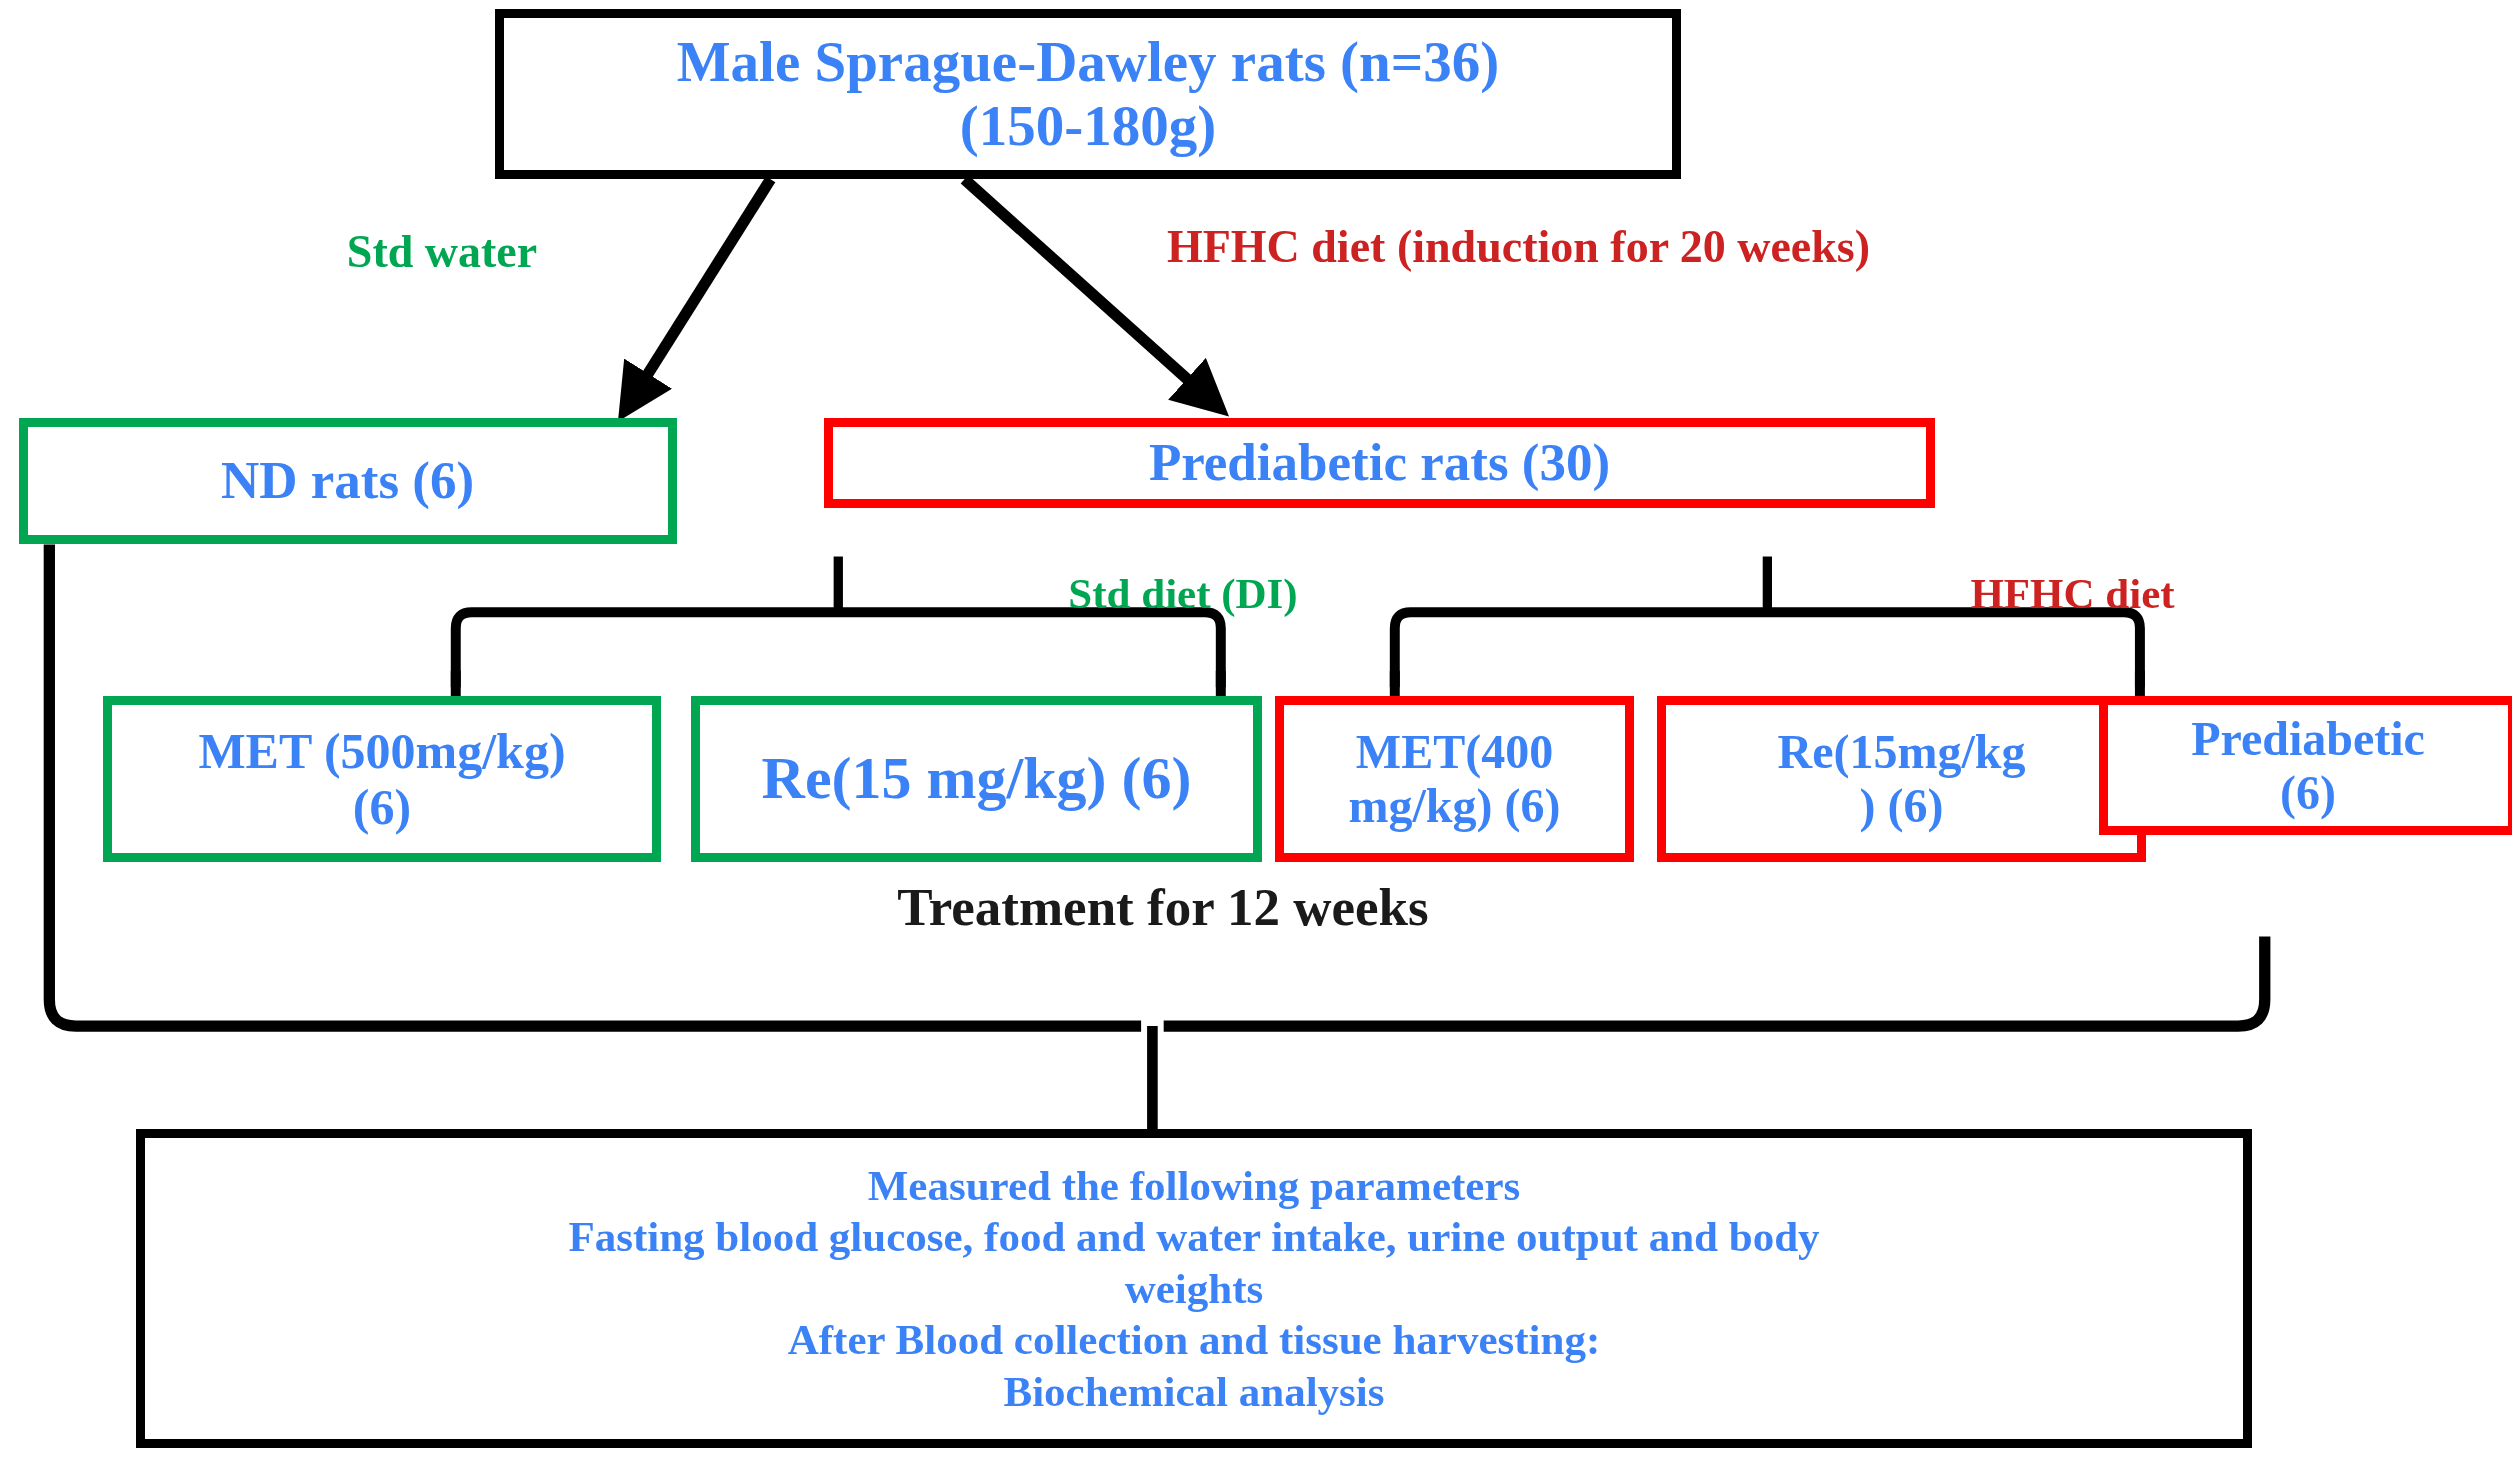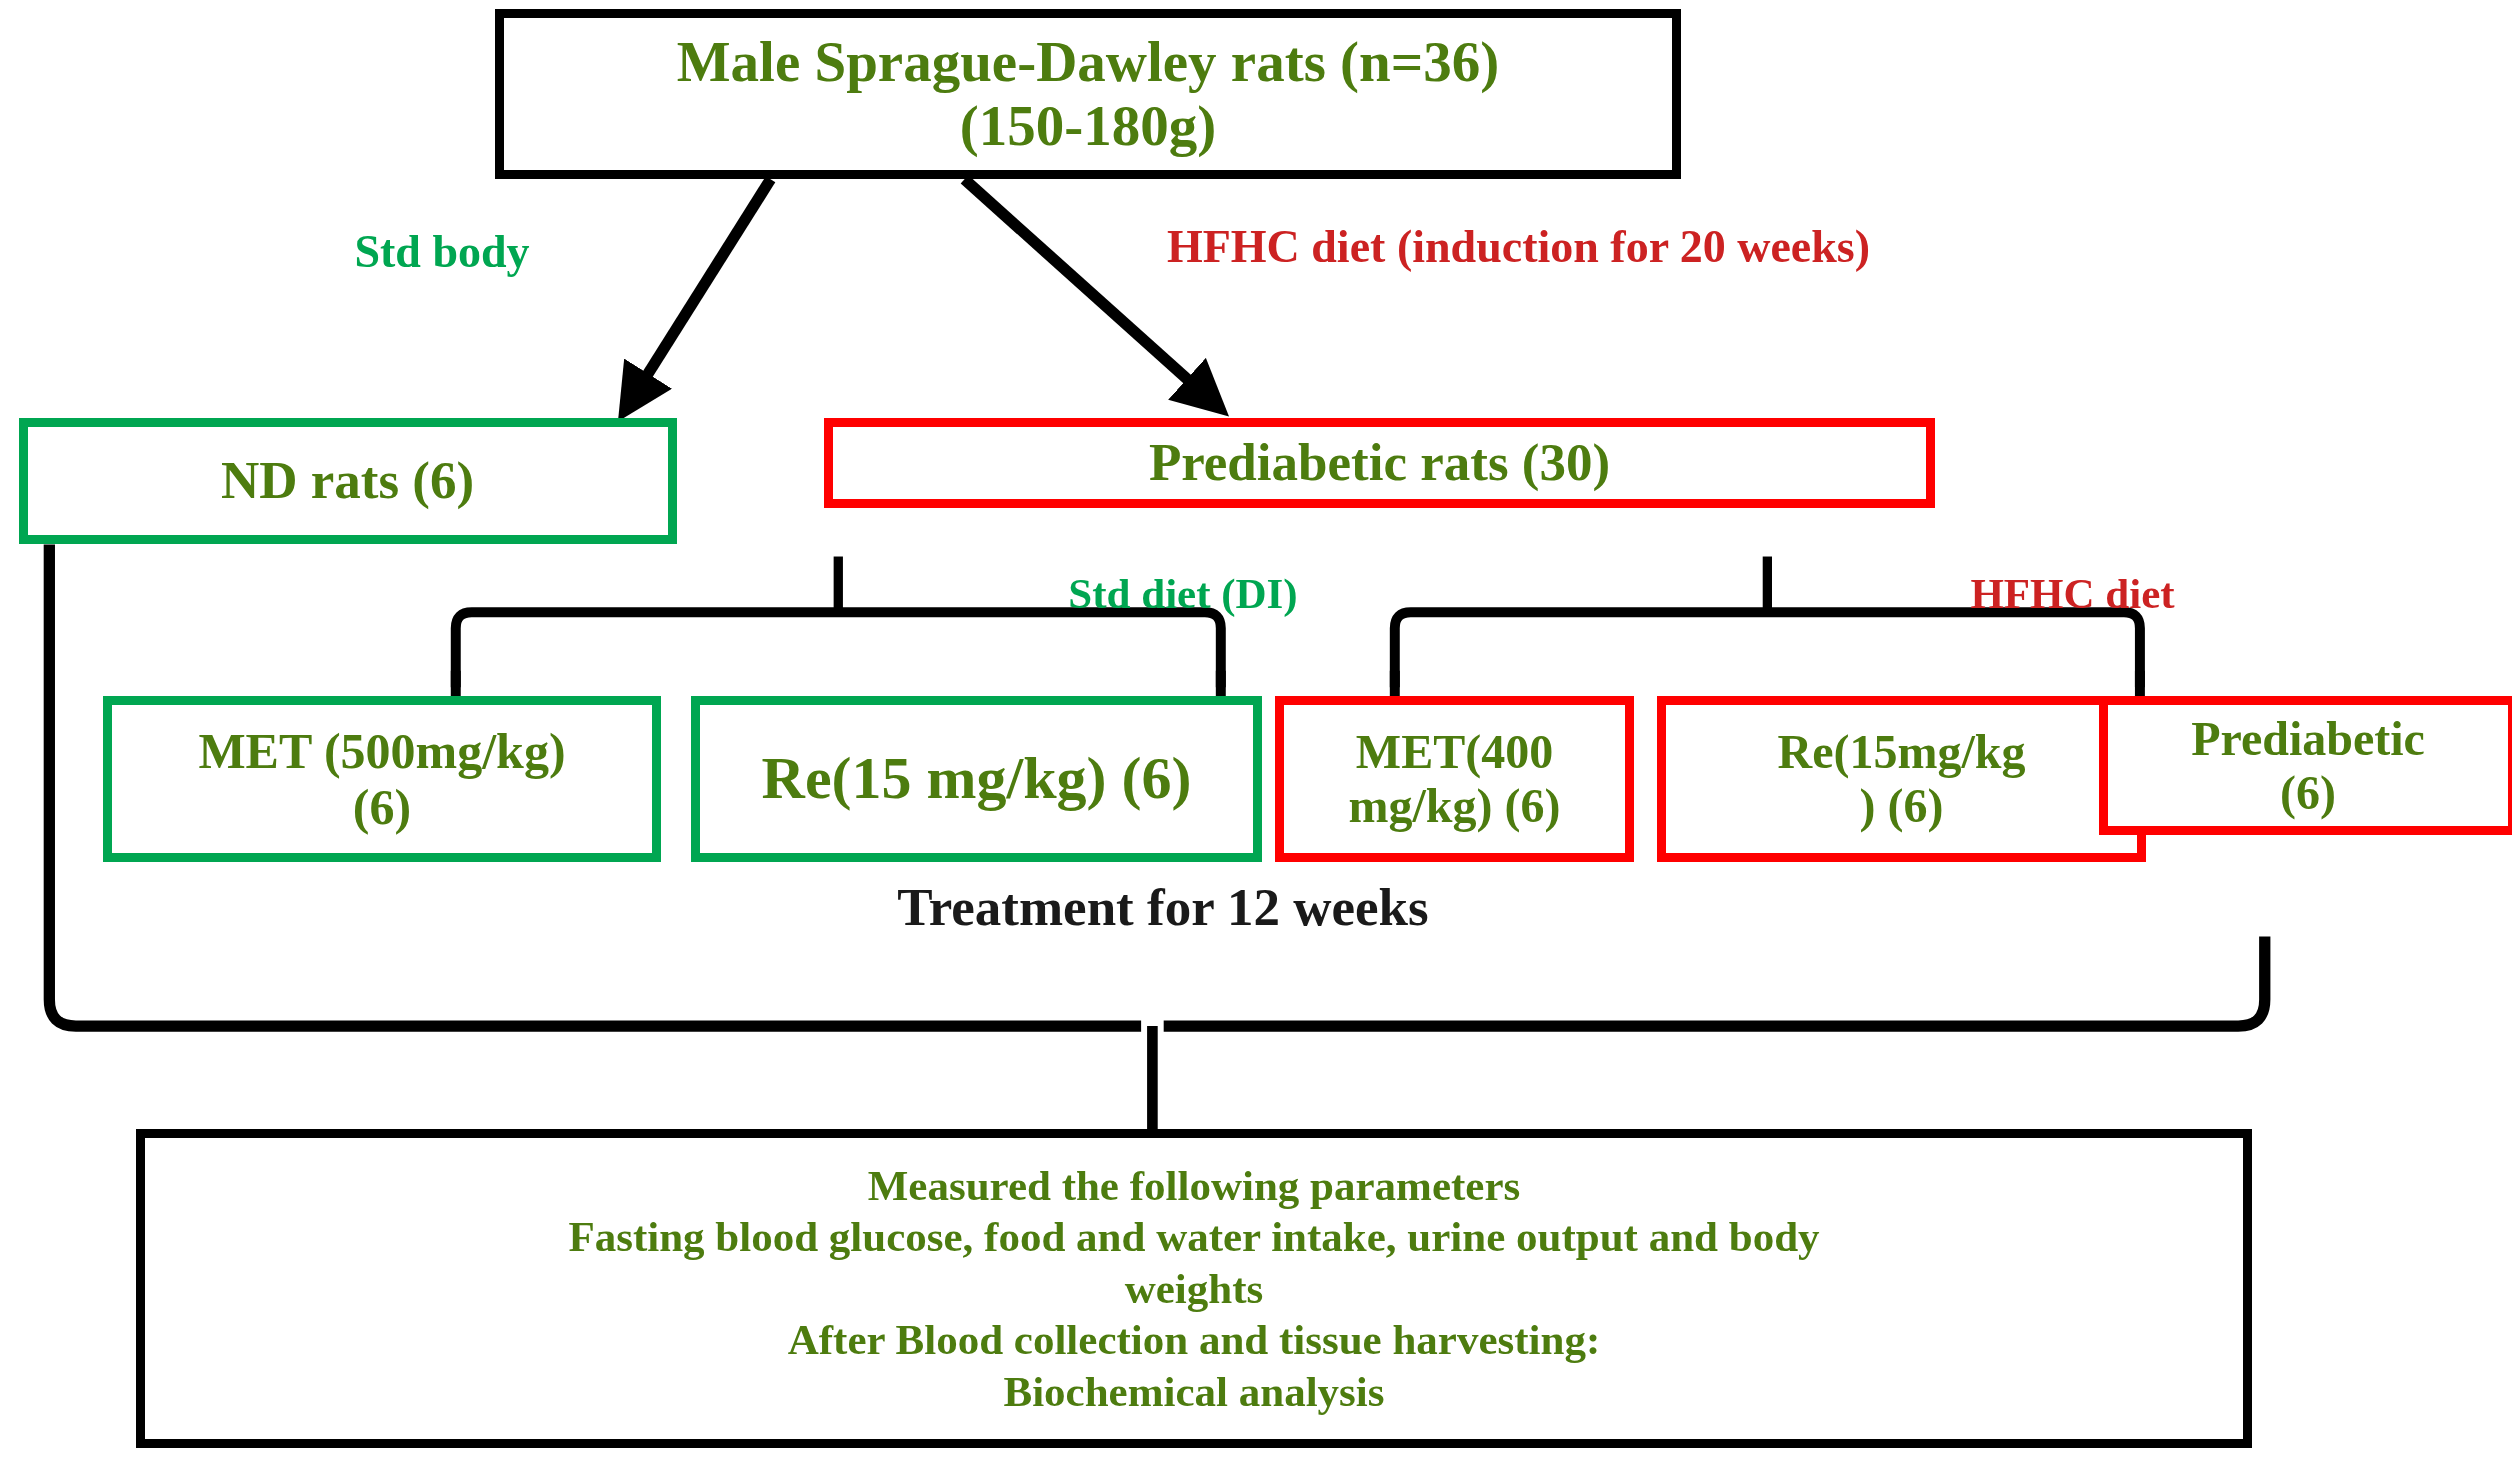--- a/index.html
+++ b/index.html
@@ -21,21 +21,21 @@
   .box{
     position:absolute;
     box-sizing:border-box;
     display:flex;
     align-items:center;
     justify-content:center;
     text-align:center;
     background:#ffffff;
     line-height:1.12;
     font-weight:bold;
-    color:#4d7c0f;
+    color:#3b82f6;
     white-space:pre-line;
     z-index:4;
   }
   .box.black{border:9.3px solid #000000;}
   .box.green{border:9.3px solid #00A651;}
   .box.red{border:9.3px solid #FF0000;}
 
   
   .label{
     position:absolute;
@@ -82,21 +82,21 @@
     <path d="M74,820 L74,1505 Q74,1545 114,1545 L1718,1545" stroke="#000000" stroke-width="17" fill="none"></path>
 
     <path d="M3410,1410 L3410,1505 Q3410,1545 3370,1545 L1752,1545" stroke="#000000" stroke-width="17" fill="none"></path>
 
     <path d="M1735,1545 L1735,1700" stroke="#000000" stroke-width="16" fill="none"></path>
   </svg>
 
   <div class="box black" style="left:495px; top:9.3px; width:1186px; height:170px; font-size:57px;">Male Sprague-Dawley rats (n=36)
 (150-180g)</div>
 
-  <div class="label green" style="left:286px; top:226px; width:312px; font-size:46px;">Std body</div>
+  <div class="label green" style="left:286px; top:226px; width:312px; font-size:46px;">Std water</div>
 
   <div class="label red" style="left:1143px; top:221px; width:751px; font-size:46px;">HFHC diet (induction for 20 weeks)</div>
 
   <div class="box green" style="left:18.6px; top:418px; width:658px; height:126px; font-size:53px;">ND rats (6)</div>
 
   <div class="box red" style="left:824px; top:418px; width:1111px; height:90px; font-size:53px;">Prediabetic rats (30)</div>
 
   <div class="label green" style="left:937px; top:569px; width:492px; font-size:43px;">Std diet (DI)</div>
 
   <div class="label red" style="left:1860px; top:569px; width:425px; font-size:43px;">HFHC diet</div>

